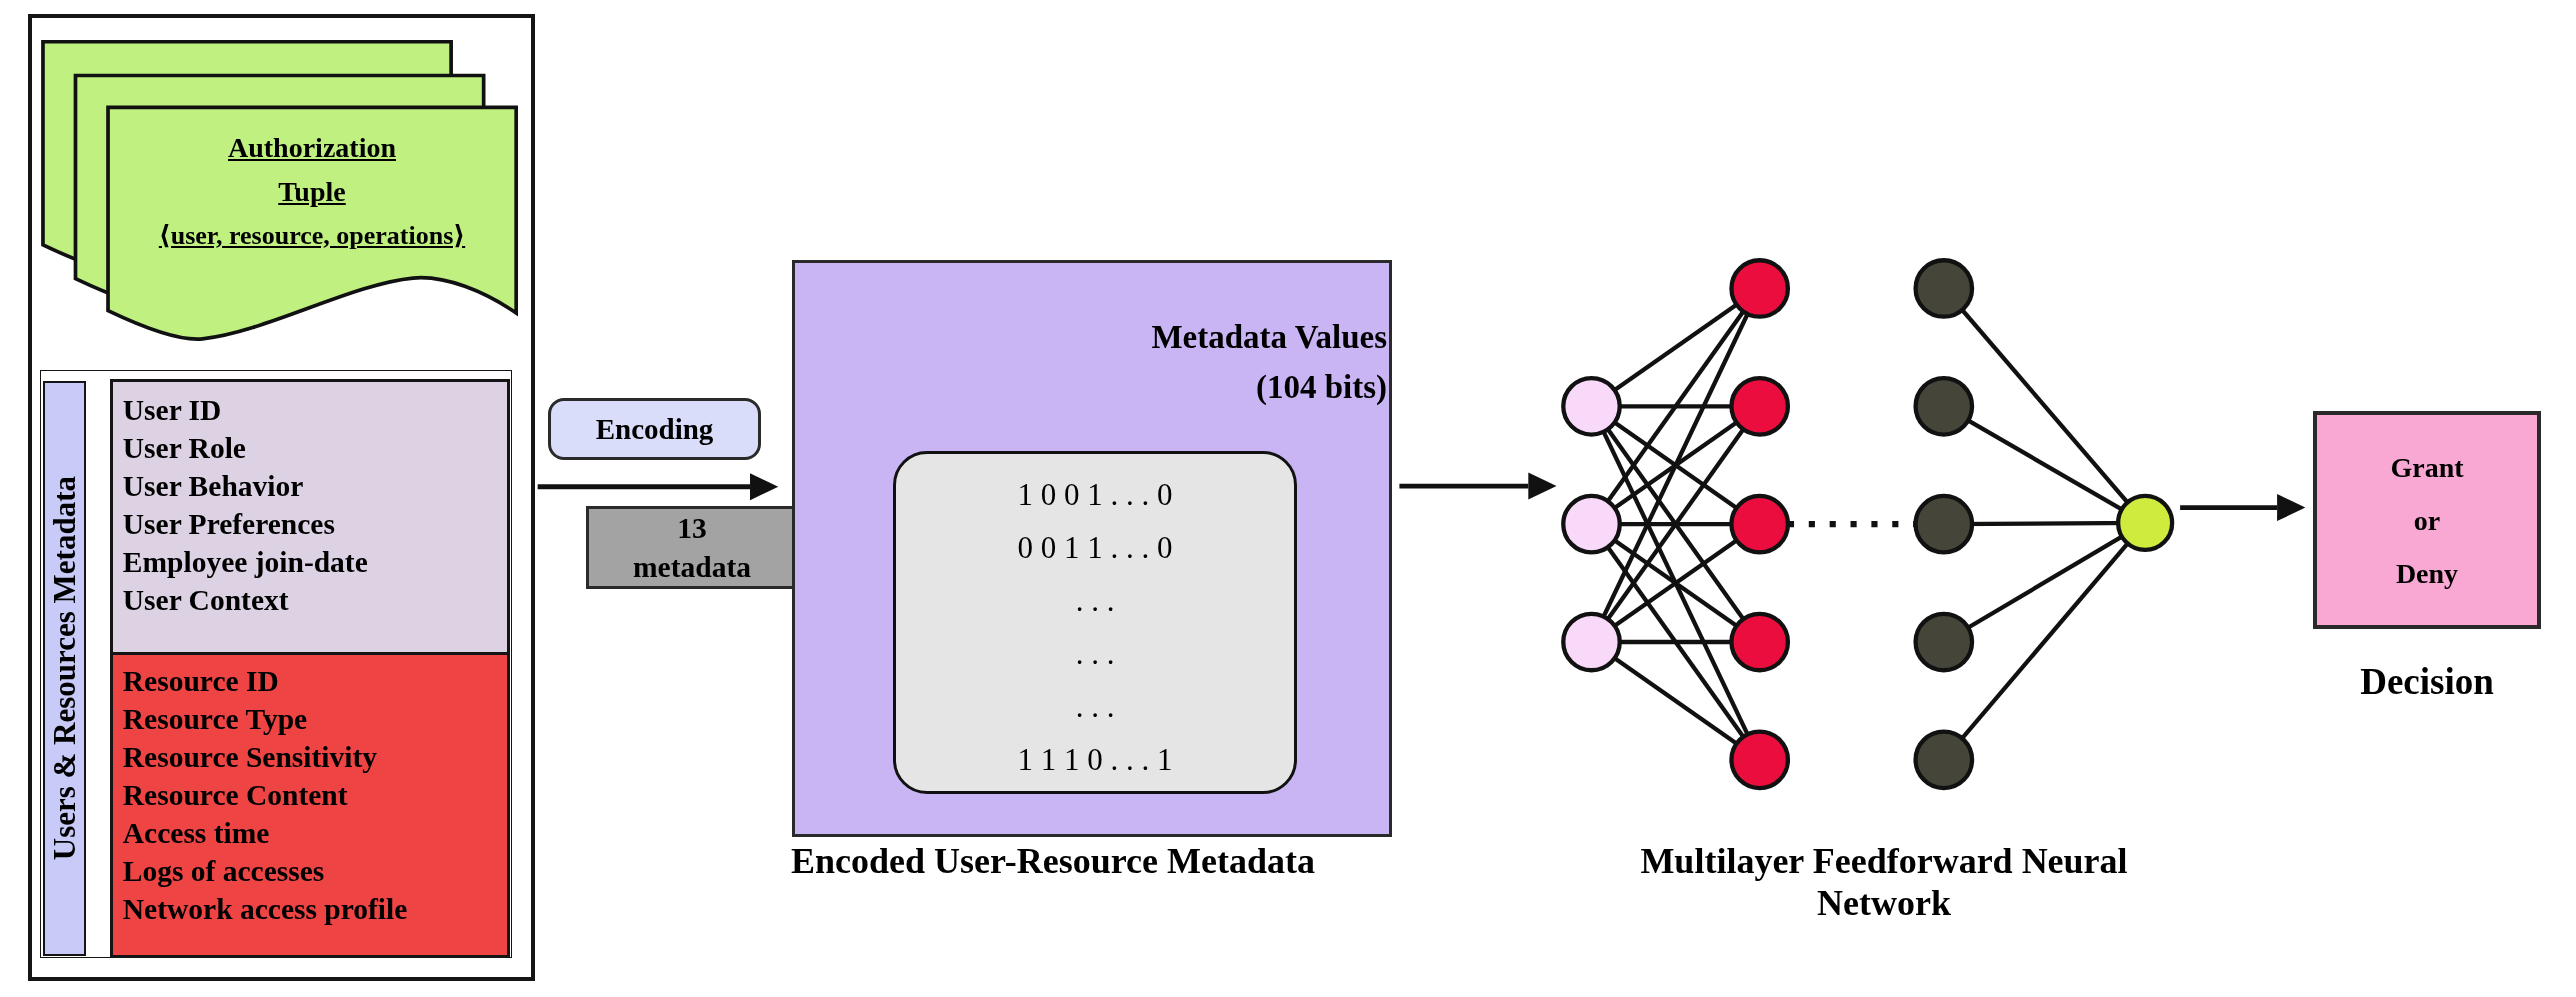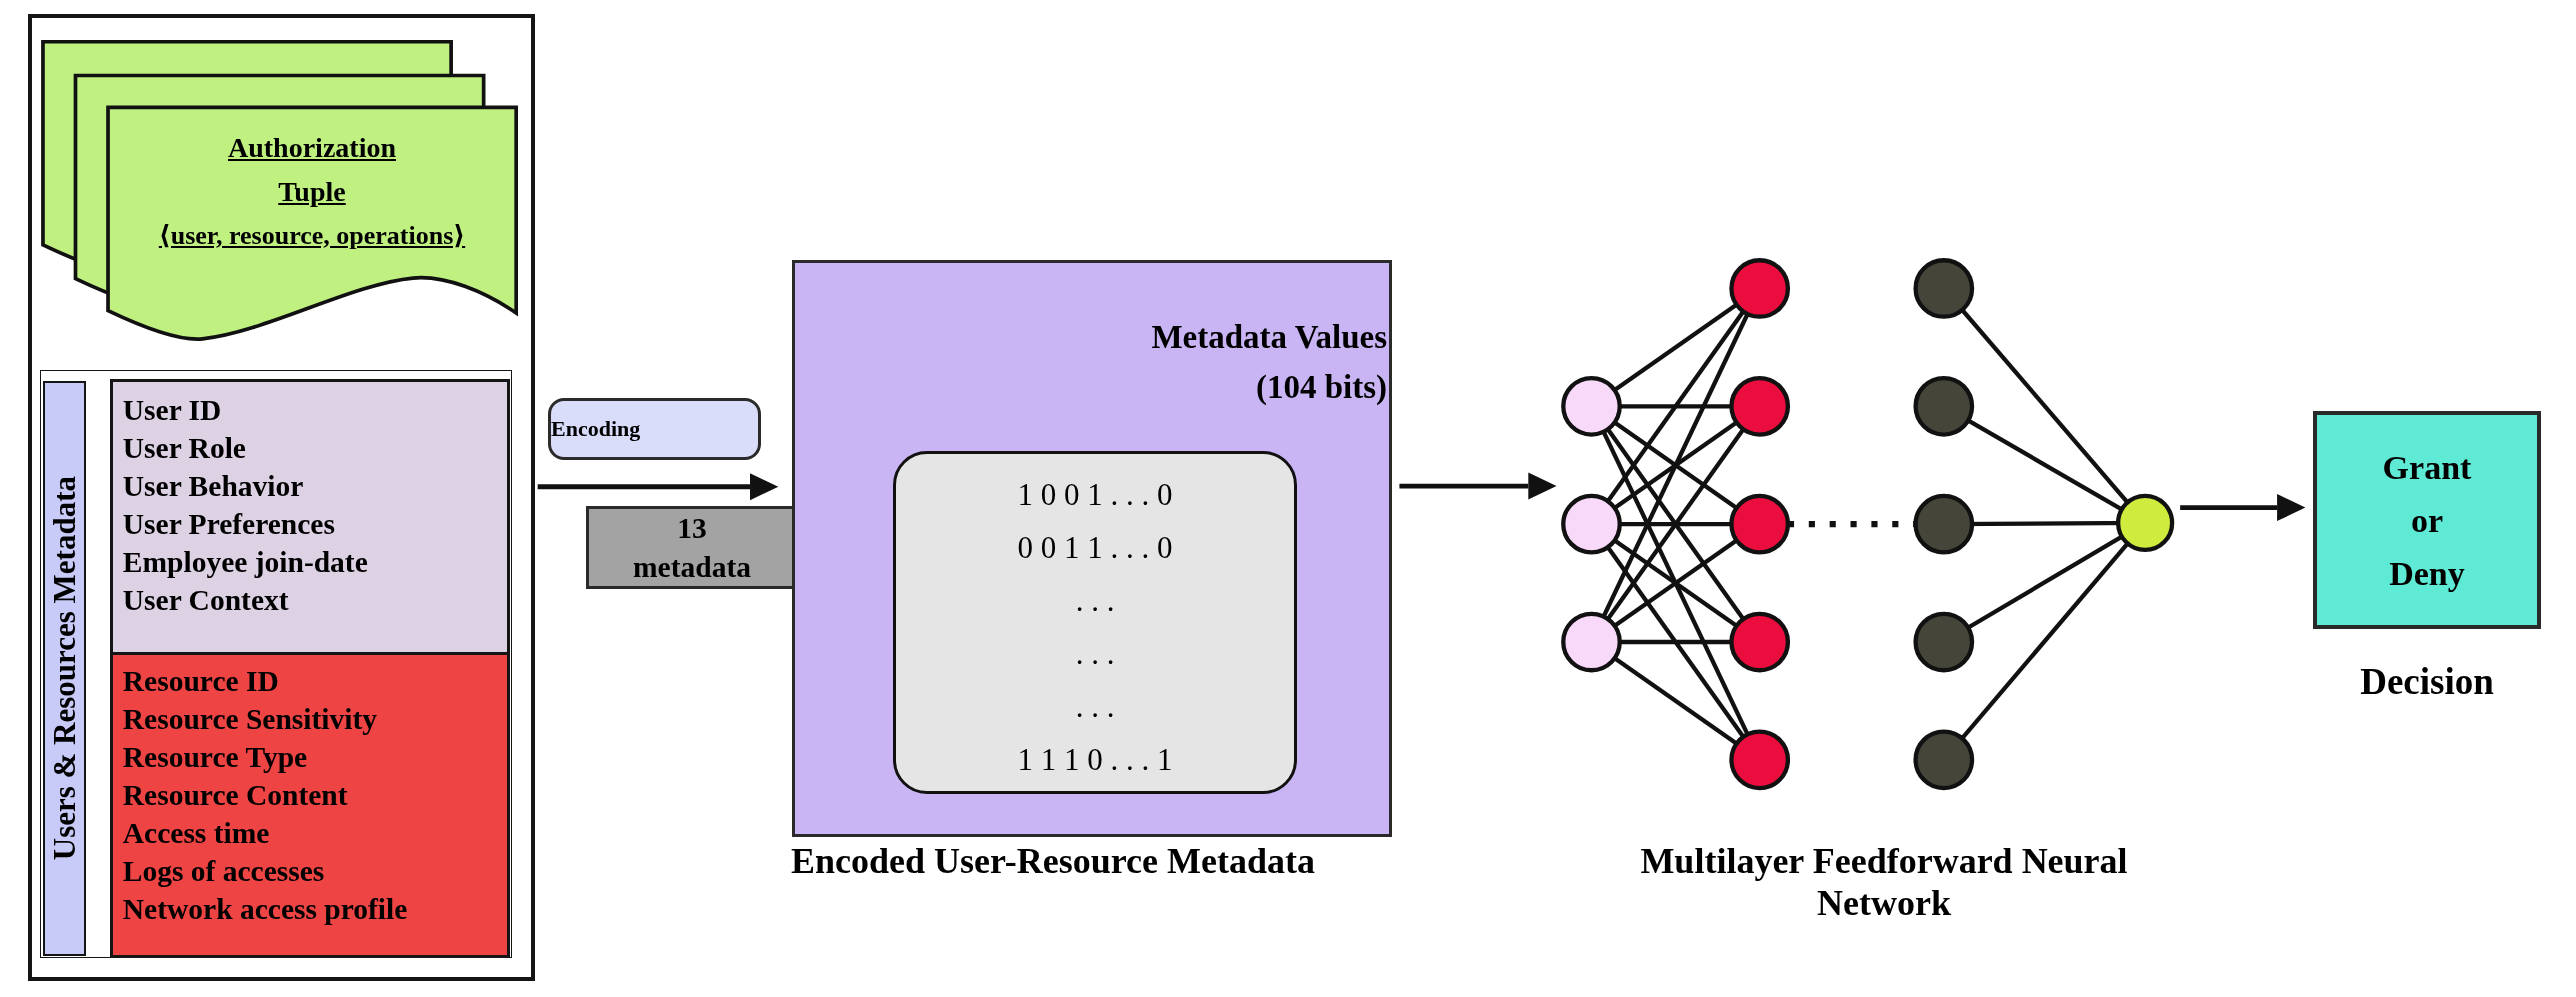--- a/index.html
+++ b/index.html
@@ -21,37 +21,37 @@
     display:flex;align-items:center;justify-content:center;}
   .sidebar-strip span{writing-mode:vertical-rl;transform:rotate(180deg);font-weight:bold;font-size:31px;white-space:nowrap;}
   .user-box{left:110px;top:379px;width:384px;height:267px;border:3.1px solid #151515;background:#dcd2e4;z-index:3;
     padding:8.6px 0 0 9.8px;box-sizing:content-box;}
   .resource-box{left:110px;top:652px;width:384px;height:293px;border:3.1px solid #151515;background:#ef4444;z-index:3;
     padding:6.8px 0 0 9.8px;box-sizing:content-box;}
   .meta-item{font-size:29.5px;font-weight:bold;line-height:38px;white-space:nowrap;}
 
   
   .encoding-box{left:548px;top:398px;width:207px;height:56px;border:3.1px solid #2a2a2a;border-radius:16px;background:#d9ddfa;z-index:2;
-    display:flex;align-items:center;justify-content:flex-start;font-size:22px;font-weight:bold;}
+    display:flex;align-items:center;justify-content:center;font-size:29px;font-weight:bold;}
   .count-box{left:546px;top:506px;width:206px;height:77px;border:3.7px solid #2a2a2a;background:#a3a3a3;z-index:2;
     display:flex;flex-direction:column;align-items:center;justify-content:center;font-size:29.5px;font-weight:bold;line-height:39px;margin-left:40px;}
 
   
   .purple-box{left:792px;top:260px;width:594px;height:571px;border:3.1px solid #2a2a2a;background:#c9b5f4;z-index:2;}
   .purple-title{left:793px;top:312px;width:594px;z-index:3;text-align:right;font-weight:bold;font-size:33px;line-height:50px;}
   .bits-box{left:893px;top:439px;width:398px;height:323px;border:3.7px solid #111;border-radius:34px;background:#e5e5e5;z-index:3;
     padding-top:13.5px;box-sizing:content-box;text-align:center;margin-top:12px;}
   .bit-row{font-size:31px;line-height:53px;white-space:pre;}
   .caption{z-index:3;text-align:center;font-weight:bold;font-size:36px;}
   .caption-encoded{left:746px;top:840px;width:614px;}
   .caption-nn{left:1577px;top:840px;width:614px;}
 
   
-  .decision-box{left:2313px;top:411px;width:220px;height:210px;border:4.3px solid #2a2a2a;background:#5eead4;z-index:2;
-    display:flex;flex-direction:column;align-items:center;justify-content:center;font-size:34px;font-weight:bold;line-height:53px;}
+  .decision-box{left:2313px;top:411px;width:220px;height:210px;border:4.3px solid #2a2a2a;background:#f9a8d4;z-index:2;
+    display:flex;flex-direction:column;align-items:center;justify-content:center;font-size:28px;font-weight:bold;line-height:53px;}
   .decision-caption{left:2313px;top:660px;width:228px;z-index:3;text-align:center;font-weight:bold;font-size:37px;}
 
   .edge{stroke:#111;stroke-width:7;}
   .arrow-line{stroke:#111;stroke-width:8;}
   .node{stroke:#111;stroke-width:7;}
   .page{stroke:#111;stroke-width:6;}
 </style>
 </head>
 <body>
 
@@ -151,22 +151,22 @@
     <div class="meta-item">User ID</div>
     <div class="meta-item">User Role</div>
     <div class="meta-item">User Behavior</div>
     <div class="meta-item">User Preferences</div>
     <div class="meta-item">Employee join-date</div>
     <div class="meta-item">User Context</div>
   </div>
 
   <div class="abs resource-box">
     <div class="meta-item">Resource ID</div>
+    <div class="meta-item">Resource Type</div>
     <div class="meta-item">Resource Sensitivity</div>
-    <div class="meta-item">Resource Type</div>
     <div class="meta-item">Resource Content</div>
     <div class="meta-item">Access time</div>
     <div class="meta-item">Logs of accesses</div>
     <div class="meta-item">Network access profile</div>
   </div>
 
   <div class="abs encoding-box">
     <span>Encoding</span>
   </div>
   <div class="abs count-box">

